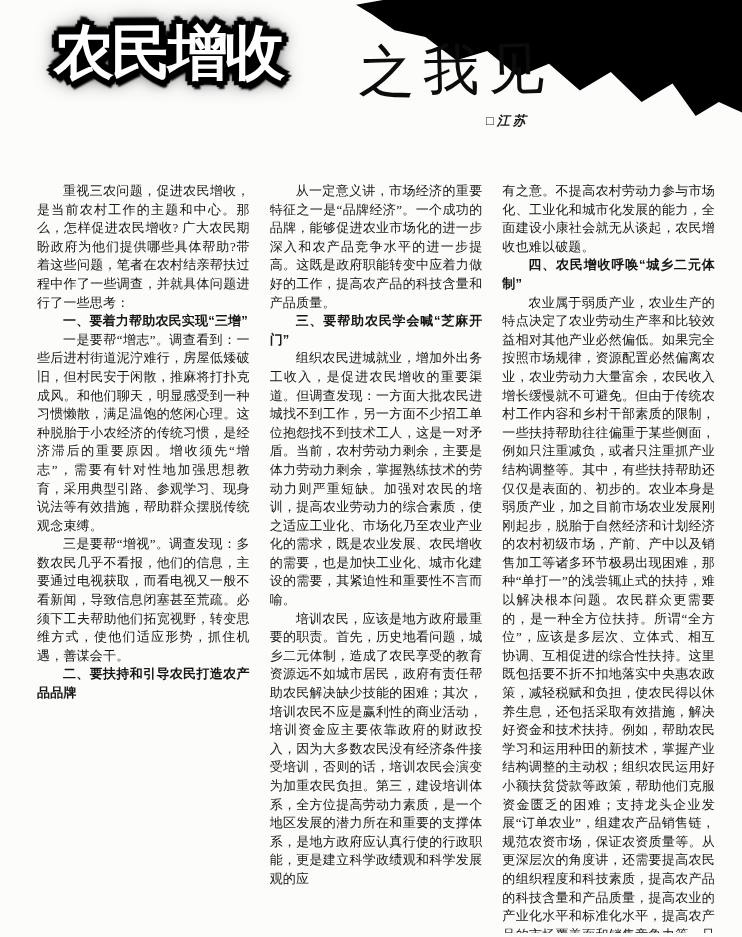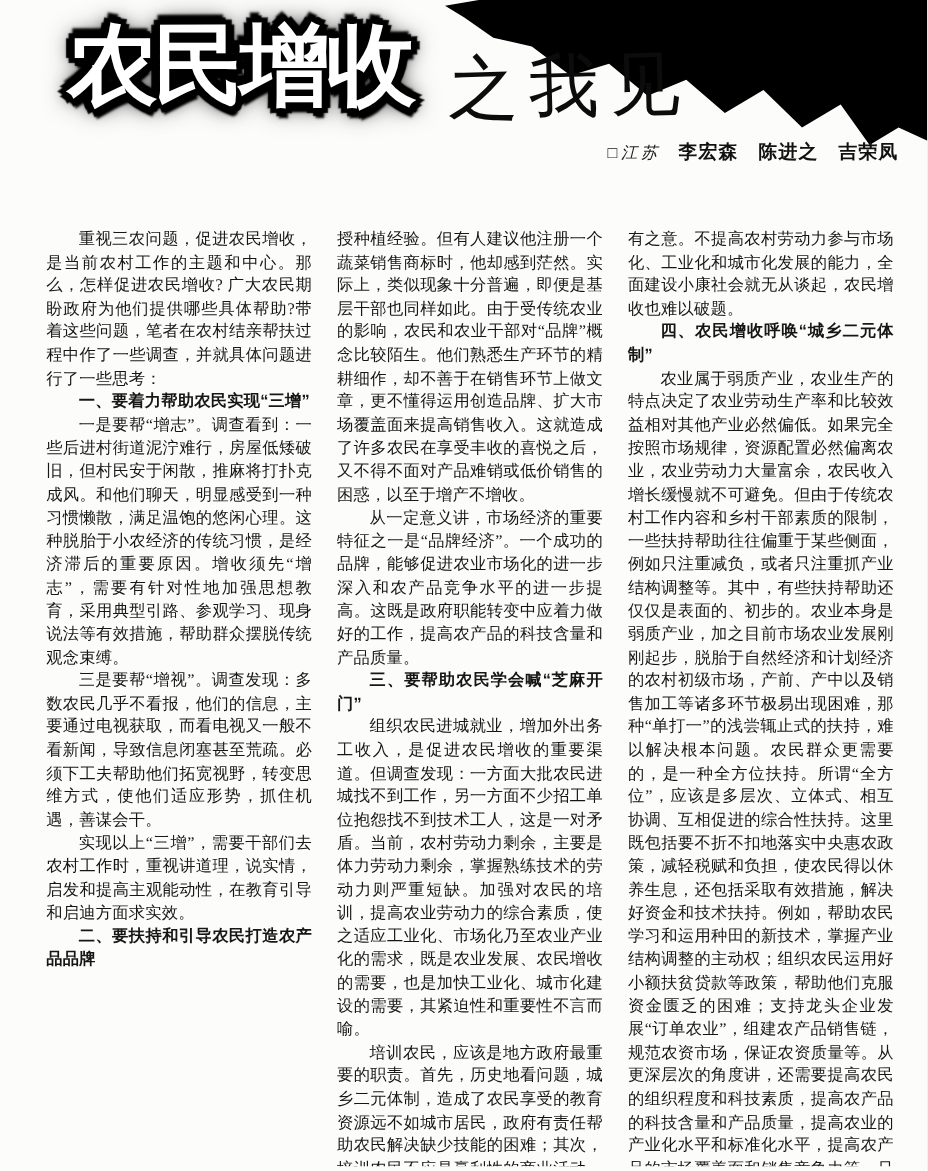--- a/index.html
+++ b/index.html
@@ -10,41 +10,41 @@
   }
   
   .texture{
     position:absolute;left:356px;top:0;width:386px;height:116px;
     clip-path:polygon(7% 0,100% 0,100% 97%,94% 88%,88% 100%,82% 72%,74% 88%,66% 62%,58% 78%,50% 55%,42% 66%,34% 44%,26% 52%,18% 32%,10% 26%,4% 12%,0 4%);
   }
   .texture svg{display:block;width:100%;height:100%;}
   .title-main{
     position:absolute;left:54px;top:2px;z-index:3;
     font-family:"DejaVu Sans","Liberation Sans",sans-serif;
-    font-weight:900;font-size:72px;line-height:100px;letter-spacing:-3px;
+    font-weight:900;font-size:60px;line-height:100px;letter-spacing:-3px;
     color:#ffffff;white-space:nowrap;
     text-shadow:
       0 0 3px #000,0 0 7px #000,0 0 14px #000,
       3px 2px 0 #000,-3px 2px 0 #000,3px -2px 0 #000,-3px -2px 0 #000,
       5px 4px 1px #000,-5px -4px 1px #000,5px -4px 1px #000,-5px 4px 1px #000,
       0 6px 1px #000,0 -6px 1px #000,7px 0 1px #000,-7px 0 1px #000,
       2px 8px 2px #000,-2px -8px 2px #000,0 0 22px rgba(0,0,0,.85);
   }
   .title-sub{
     position:absolute;left:358px;top:38px;z-index:5;
     font-size:56px;line-height:64px;letter-spacing:9px;color:#0c0c0c;
     font-family:"DejaVu Serif","Liberation Serif",serif;
     transform:rotate(-1.5deg);white-space:nowrap;
   }
   
   .byline{
     position:absolute;top:112px;left:486px;width:242px;z-index:4;
     display:flex;align-items:baseline;gap:14px;white-space:nowrap;
   }
-  .byline-region{font-size:13px;font-style:italic;letter-spacing:3px;color:#1b1b1b;}
+  .byline-region{font-size:13px;font-style:italic;letter-spacing:3px;color:#1b1b1b;font-weight:bold;}
   .byline-authors{
     font-size:15px;font-weight:bold;letter-spacing:1px;color:#111;
     font-family:"Liberation Sans","DejaVu Sans",sans-serif;
   }
   
   .columns{
     position:absolute;left:37px;top:147px;width:678px;height:786px;
     display:flex;gap:20px;overflow:hidden;
   }
   .col{flex:1;min-width:0;margin-top:35px;}
@@ -75,34 +75,31 @@
       <rect width="386" height="116" fill="#ffffff"></rect>
       <rect width="386" height="116" filter="url(#inkNoise)"></rect>
     </svg>
   </div>
 
   <div class="title-main">农民增收</div>
   <div class="title-sub">之我见</div>
 
   <div class="byline">
     <span class="byline-region">□江苏</span>
-    <span class="byline-authors">李宏森　陈进之　吉荣凤</span>
   </div>
 
   <div class="columns">
     <div class="col">
         <div class="block p">重视三农问题，促进农民增收，是当前农村工作的主题和中心。那么，怎样促进农民增收? 广大农民期盼政府为他们提供哪些具体帮助?带着这些问题，笔者在农村结亲帮扶过程中作了一些调查，并就具体问题进行了一些思考：</div>
         <div class="block h">一、要着力帮助农民实现“三增”</div>
         <div class="block p">一是要帮“增志”。调查看到：一些后进村街道泥泞难行，房屋低矮破旧，但村民安于闲散，推麻将打扑克成风。和他们聊天，明显感受到一种习惯懒散，满足温饱的悠闲心理。这种脱胎于小农经济的传统习惯，是经济滞后的重要原因。增收须先“增志”，需要有针对性地加强思想教育，采用典型引路、参观学习、现身说法等有效措施，帮助群众摆脱传统观念束缚。</div>
         <div class="block p">三是要帮“增视”。调查发现：多数农民几乎不看报，他们的信息，主要通过电视获取，而看电视又一般不看新闻，导致信息闭塞甚至荒疏。必须下工夫帮助他们拓宽视野，转变思维方式，使他们适应形势，抓住机遇，善谋会干。</div>
-        <div class="block p">实现以上“三增”，需要干部们去农村工作时，重视讲道理，说实情，启发和提高主观能动性，在教育引导和启迪方面求实效。</div>
         <div class="block h">二、要扶持和引导农民打造农产品品牌</div>
       </div>
     <div class="col">
-        <div class="block pc">授种植经验。但有人建议他注册一个蔬菜销售商标时，他却感到茫然。实际上，类似现象十分普遍，即便是基层干部也同样如此。由于受传统农业的影响，农民和农业干部对“品牌”概念比较陌生。他们熟悉生产环节的精耕细作，却不善于在销售环节上做文章，更不懂得运用创造品牌、扩大市场覆盖面来提高销售收入。这就造成了许多农民在享受丰收的喜悦之后，又不得不面对产品难销或低价销售的困惑，以至于增产不增收。</div>
         <div class="block p">从一定意义讲，市场经济的重要特征之一是“品牌经济”。一个成功的品牌，能够促进农业市场化的进一步深入和农产品竞争水平的进一步提高。这既是政府职能转变中应着力做好的工作，提高农产品的科技含量和产品质量。</div>
         <div class="block h">三、要帮助农民学会喊“芝麻开门”</div>
         <div class="block p">组织农民进城就业，增加外出务工收入，是促进农民增收的重要渠道。但调查发现：一方面大批农民进城找不到工作，另一方面不少招工单位抱怨找不到技术工人，这是一对矛盾。当前，农村劳动力剩余，主要是体力劳动力剩余，掌握熟练技术的劳动力则严重短缺。加强对农民的培训，提高农业劳动力的综合素质，使之适应工业化、市场化乃至农业产业化的需求，既是农业发展、农民增收的需要，也是加快工业化、城市化建设的需要，其紧迫性和重要性不言而喻。</div>
         <div class="block p">培训农民，应该是地方政府最重要的职责。首先，历史地看问题，城乡二元体制，造成了农民享受的教育资源远不如城市居民，政府有责任帮助农民解决缺少技能的困难；其次，培训农民不应是赢利性的商业活动，培训资金应主要依靠政府的财政投入，因为大多数农民没有经济条件接受培训，否则的话，培训农民会演变为加重农民负担。第三，建设培训体系，全方位提高劳动力素质，是一个地区发展的潜力所在和重要的支撑体系，是地方政府应认真行使的行政职能，更是建立科学政绩观和科学发展观的应</div>
       </div>
     <div class="col">
         <div class="block pc">有之意。不提高农村劳动力参与市场化、工业化和城市化发展的能力，全面建设小康社会就无从谈起，农民增收也难以破题。</div>
         <div class="block h">四、农民增收呼唤“城乡二元体制”</div>
         <div class="block p">农业属于弱质产业，农业生产的特点决定了农业劳动生产率和比较效益相对其他产业必然偏低。如果完全按照市场规律，资源配置必然偏离农业，农业劳动力大量富余，农民收入增长缓慢就不可避免。但由于传统农村工作内容和乡村干部素质的限制，一些扶持帮助往往偏重于某些侧面，例如只注重减负，或者只注重抓产业结构调整等。其中，有些扶持帮助还仅仅是表面的、初步的。农业本身是弱质产业，加之目前市场农业发展刚刚起步，脱胎于自然经济和计划经济的农村初级市场，产前、产中以及销售加工等诸多环节极易出现困难，那种“单打一”的浅尝辄止式的扶持，难以解决根本问题。农民群众更需要的，是一种全方位扶持。所谓“全方位”，应该是多层次、立体式、相互协调、互相促进的综合性扶持。这里既包括要不折不扣地落实中央惠农政策，减轻税赋和负担，使农民得以休养生息，还包括采取有效措施，解决好资金和技术扶持。例如，帮助农民学习和运用种田的新技术，掌握产业结构调整的主动权；组织农民运用好小额扶贫贷款等政策，帮助他们克服资金匮乏的困难；支持龙头企业发展“订单农业”，组建农产品销售链，规范农资市场，保证农资质量等。从更深层次的角度讲，还需要提高农民的组织程度和科技素质，提高农产品的科技含量和产品质量，提高农业的产业化水平和标准化水平，提高农产品的市场覆盖面和销售竞争力等。只有这样，农民群众才会保持务农的积极性，抓好农业生产、提高农业生产水平才会有永不衰竭的热情，农业发展、农民增收才会大有希望。</div>
       </div>

